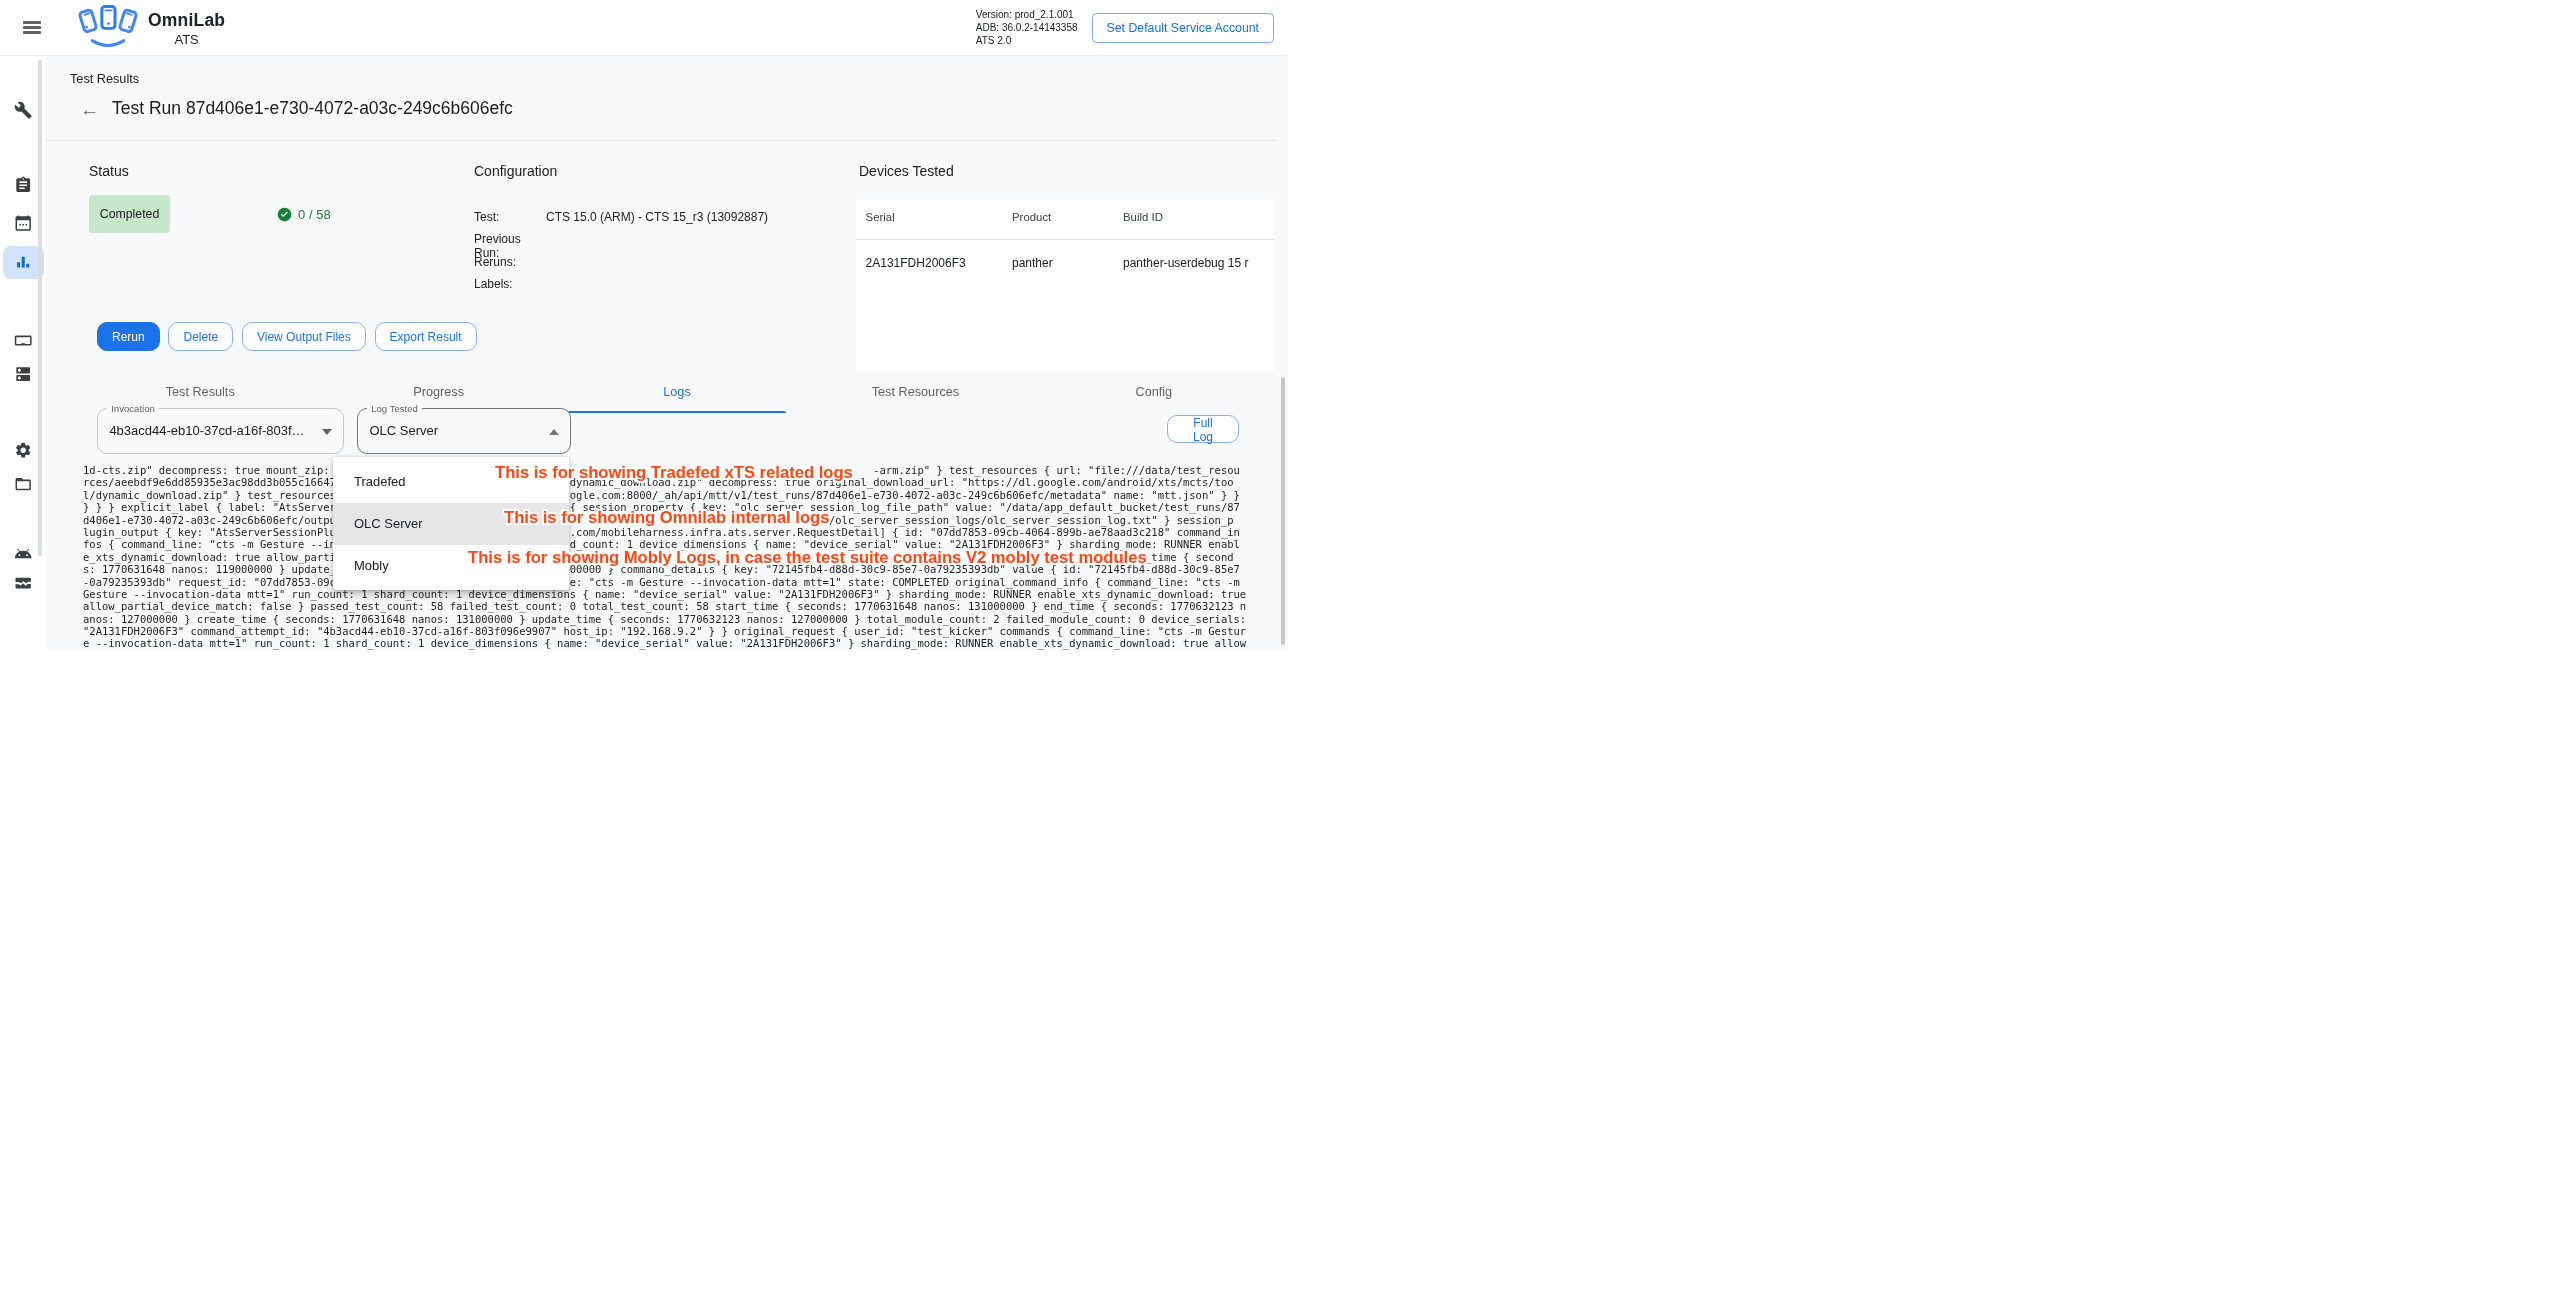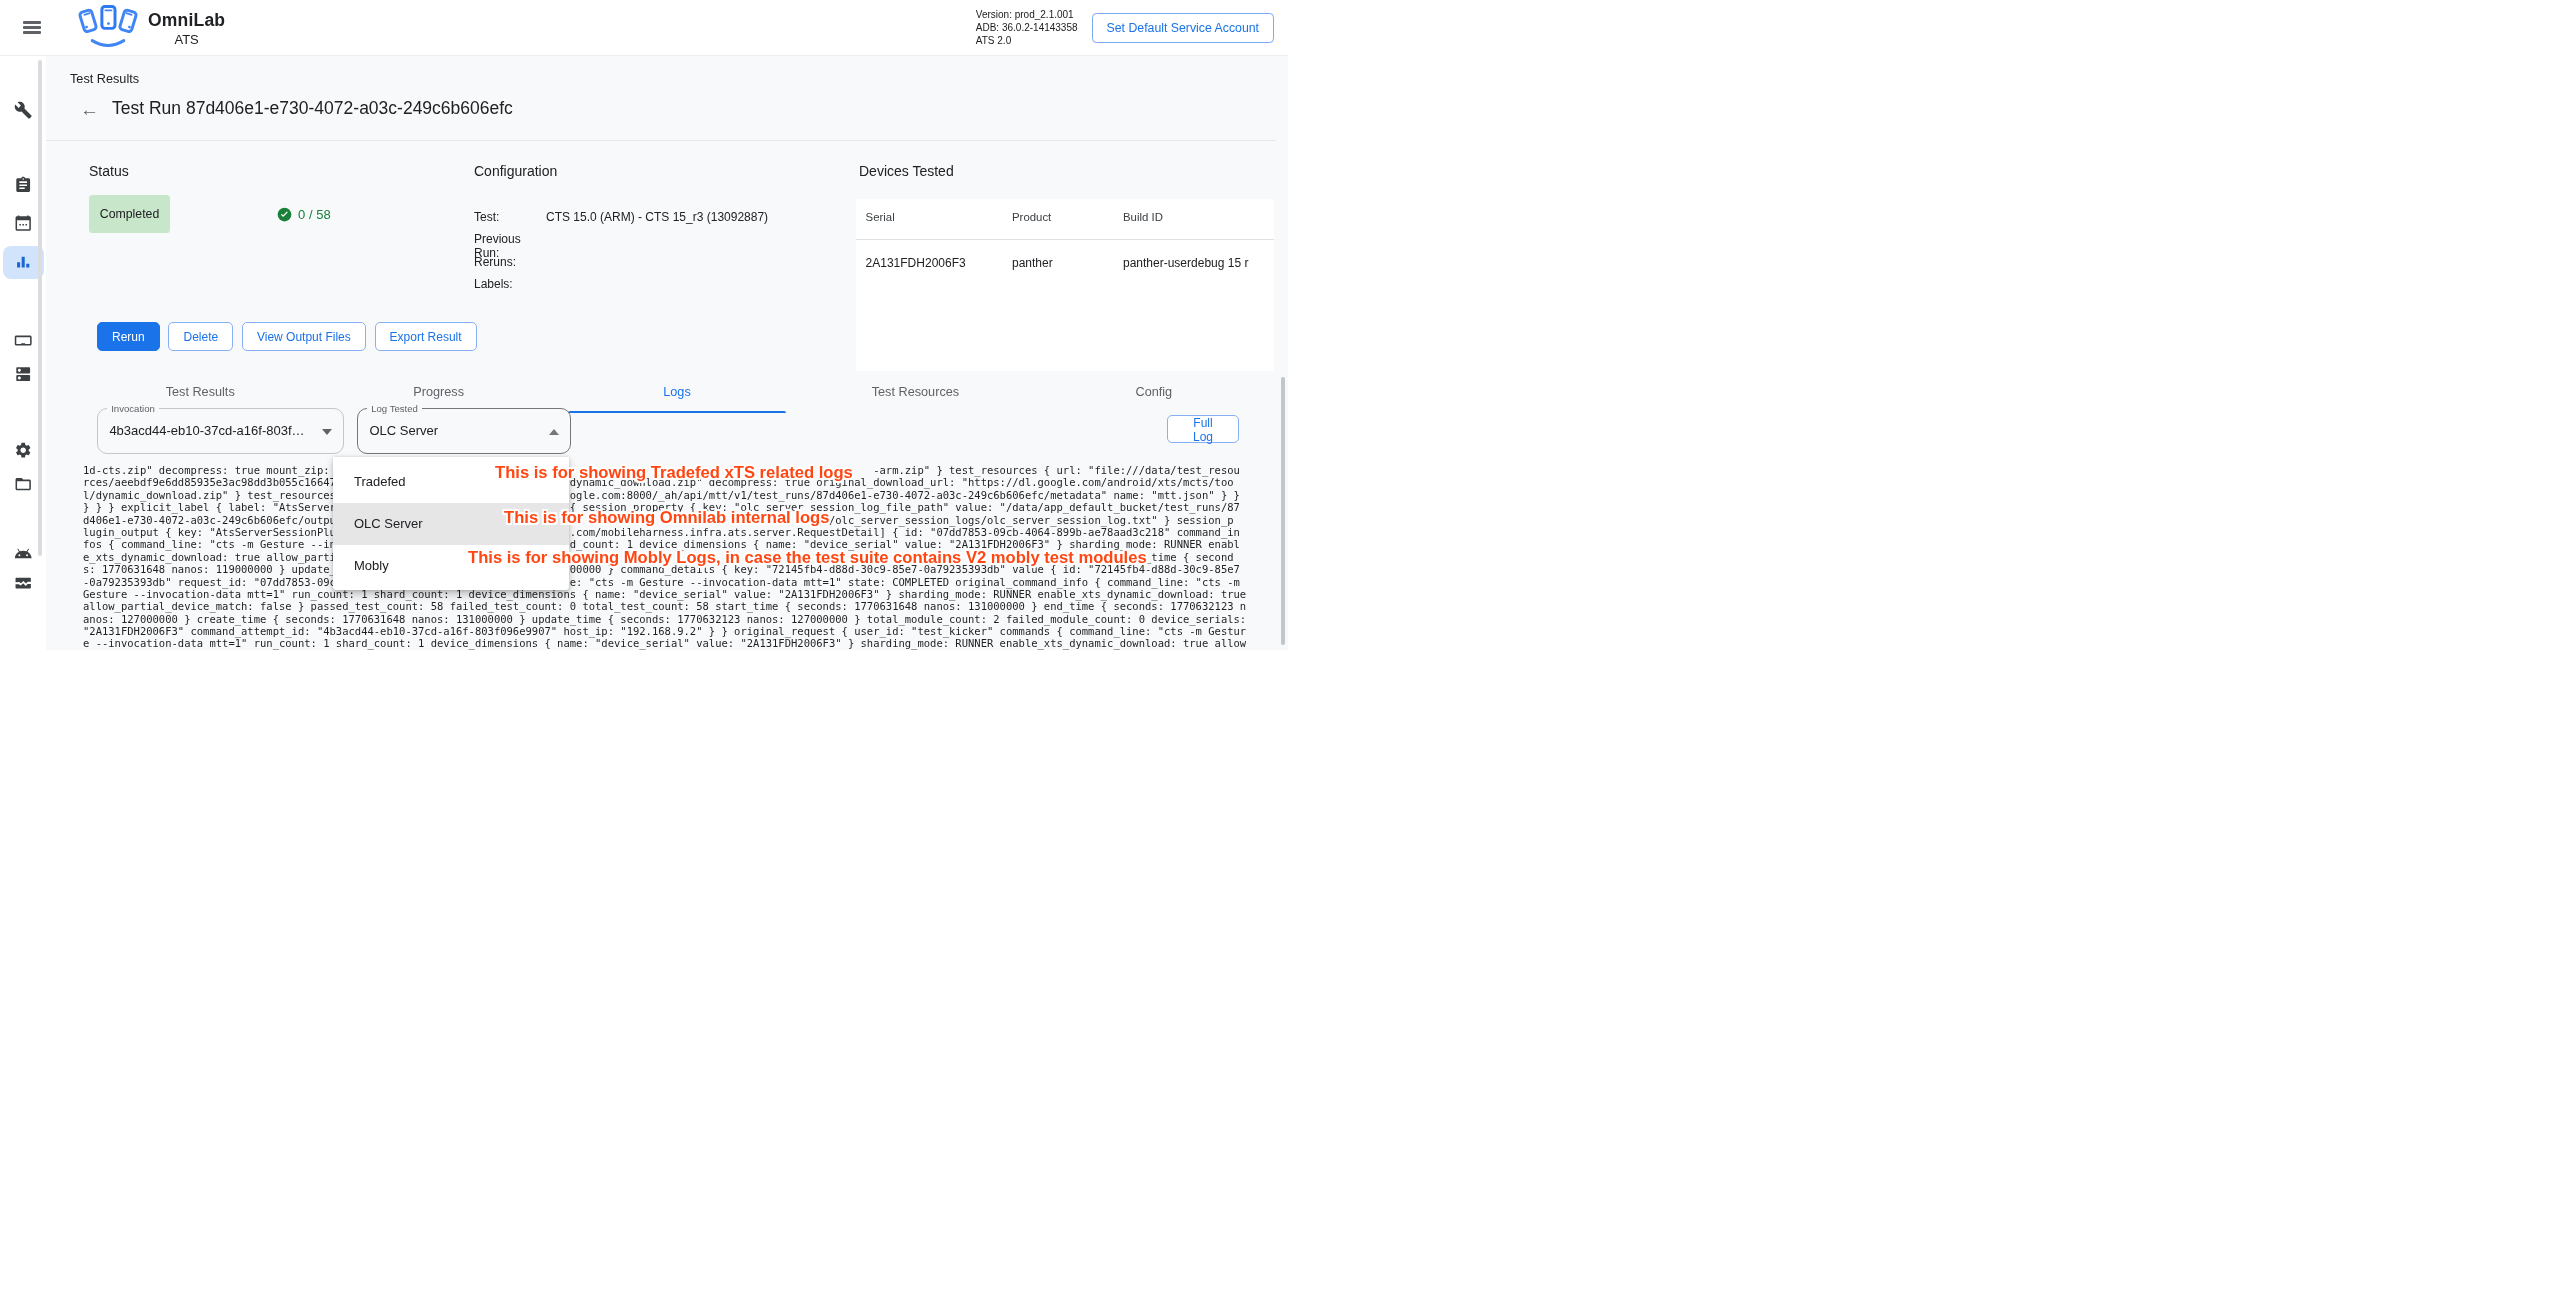--- a/index.html
+++ b/index.html
@@ -60,21 +60,21 @@
                    overflow:hidden; }
   .dev-header { position:absolute; top:0; left:0; right:0; height:40px; }
   .dev-header div, .dev-row div { position:absolute; top:12.3px; font-size:11.4px; }
   .dev-header div { color:#3c4043; }
   .dev-divider { position:absolute; top:40px; left:0; right:0; height:0.9px; background:#e0e0e0; }
   .dev-row { position:absolute; top:41px; left:0; right:0; height:44px; }
   .dev-row div { color:#202124; font-size:12px; top:16px; white-space:nowrap; }
   .c0 { left:9.6px; } .c1 { left:156px; } .c2 { left:267px; }
 
   .actions { position:absolute; left:51px; top:266px; display:flex; gap:8.8px; }
-  .btn { height:29px; padding:0 14px; border-radius:5px; font-size:12px; font-weight:500;
+  .btn { height:29px; padding:0 14px; border-radius:10px; font-size:12px; font-weight:500;
          font-family:inherit; cursor:pointer; }
   .btn-primary { background:#1a73e8; border:0.9px solid #1a73e8; color:#fff; }
   .btn-outline { background:#fff; border:0.9px solid #87b0f7; color:#1a73e8; }
 
   .tabs { position:absolute; left:35px; top:319px; width:1192px; height:33px; display:flex; }
   .tab { flex:1; position:relative; display:flex; align-items:center; justify-content:center;
          font-size:12.7px; color:#5f6368; cursor:pointer; }
   .tab.active { color:#1a73e8; }
   .tab.active::after { content:""; position:absolute; left:10.5px; right:10.5px; bottom:-5.3px; height:2.6px;
          background:#1a73e8; border-radius:2.6px 2.6px 0 0; }

